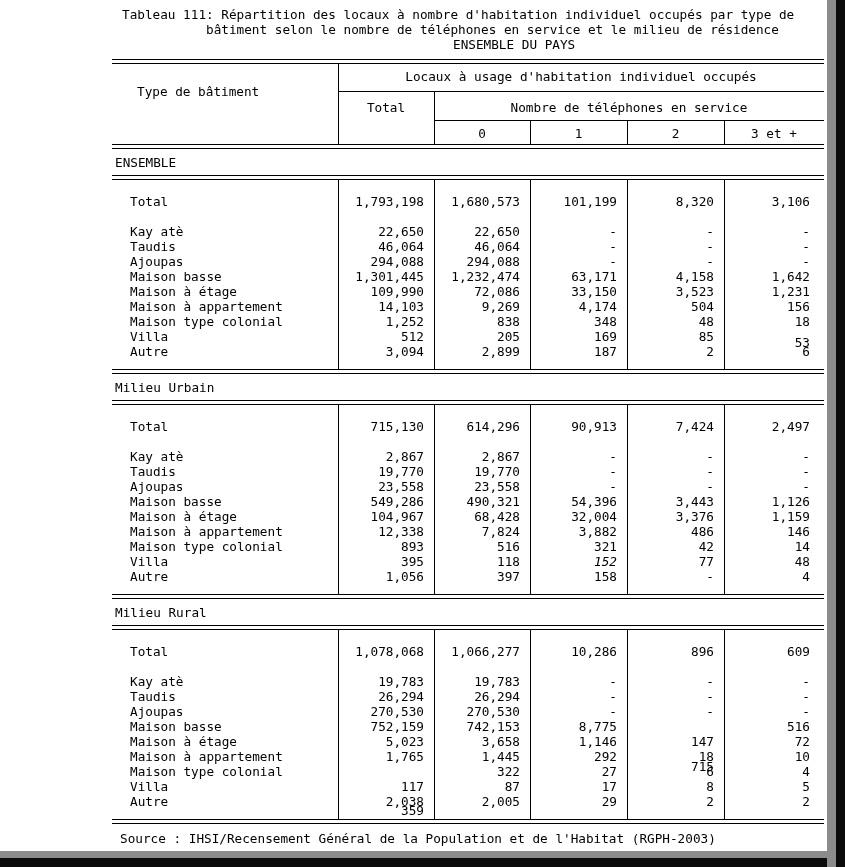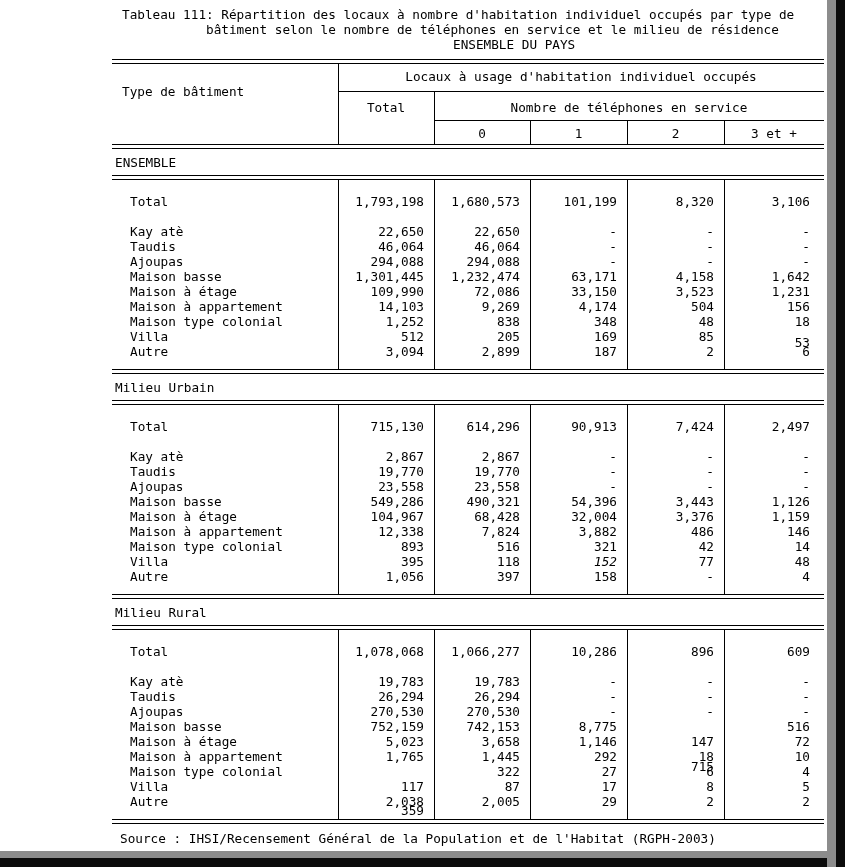--- a/index.html
+++ b/index.html
@@ -11,21 +11,21 @@
   .title-line{position:absolute;white-space:pre;line-height:15px;}
   .t1{left:122px;top:7px;}
   .t2{left:206px;top:22px;}
   .t3{left:453px;top:37px;}
   .tbl{position:absolute;left:112px;top:59px;width:712px;}
   .dline{height:3px;border-top:1px solid #000;border-bottom:1px solid #000;}
   .thead{position:relative;height:80px;}
   .hline{position:absolute;height:1px;background:#000;}
   .vl{position:absolute;width:1px;background:#000;display:block;}
   .hcell{position:absolute;text-align:center;line-height:15px;white-space:pre;}
-  .h-col1{position:absolute;left:10px;top:20px;line-height:15px;white-space:pre;}
+  .h-col1{position:absolute;left:25px;top:20px;line-height:15px;white-space:pre;}
   .seclabel{height:26px;display:flex;align-items:center;padding-left:3px;white-space:pre;}
   .datablock{position:relative;padding:14px 0 10px 0;}
   .row{display:flex;height:15px;line-height:15px;}
   .c0{width:226px;padding-left:18px;box-sizing:border-box;white-space:pre;}
   .cv{text-align:right;box-sizing:border-box;white-space:pre;}
   .spacer{height:15px;}
   .src{margin-top:7px;padding-left:8px;white-space:pre;}
   .wb{position:absolute;}
   .wb-bottom-gray{left:0;right:0;bottom:9px;height:7px;background:#8c8c8c;}
   .wb-bottom-black{left:0;right:0;bottom:0;height:9px;background:#0b0b0b;}

